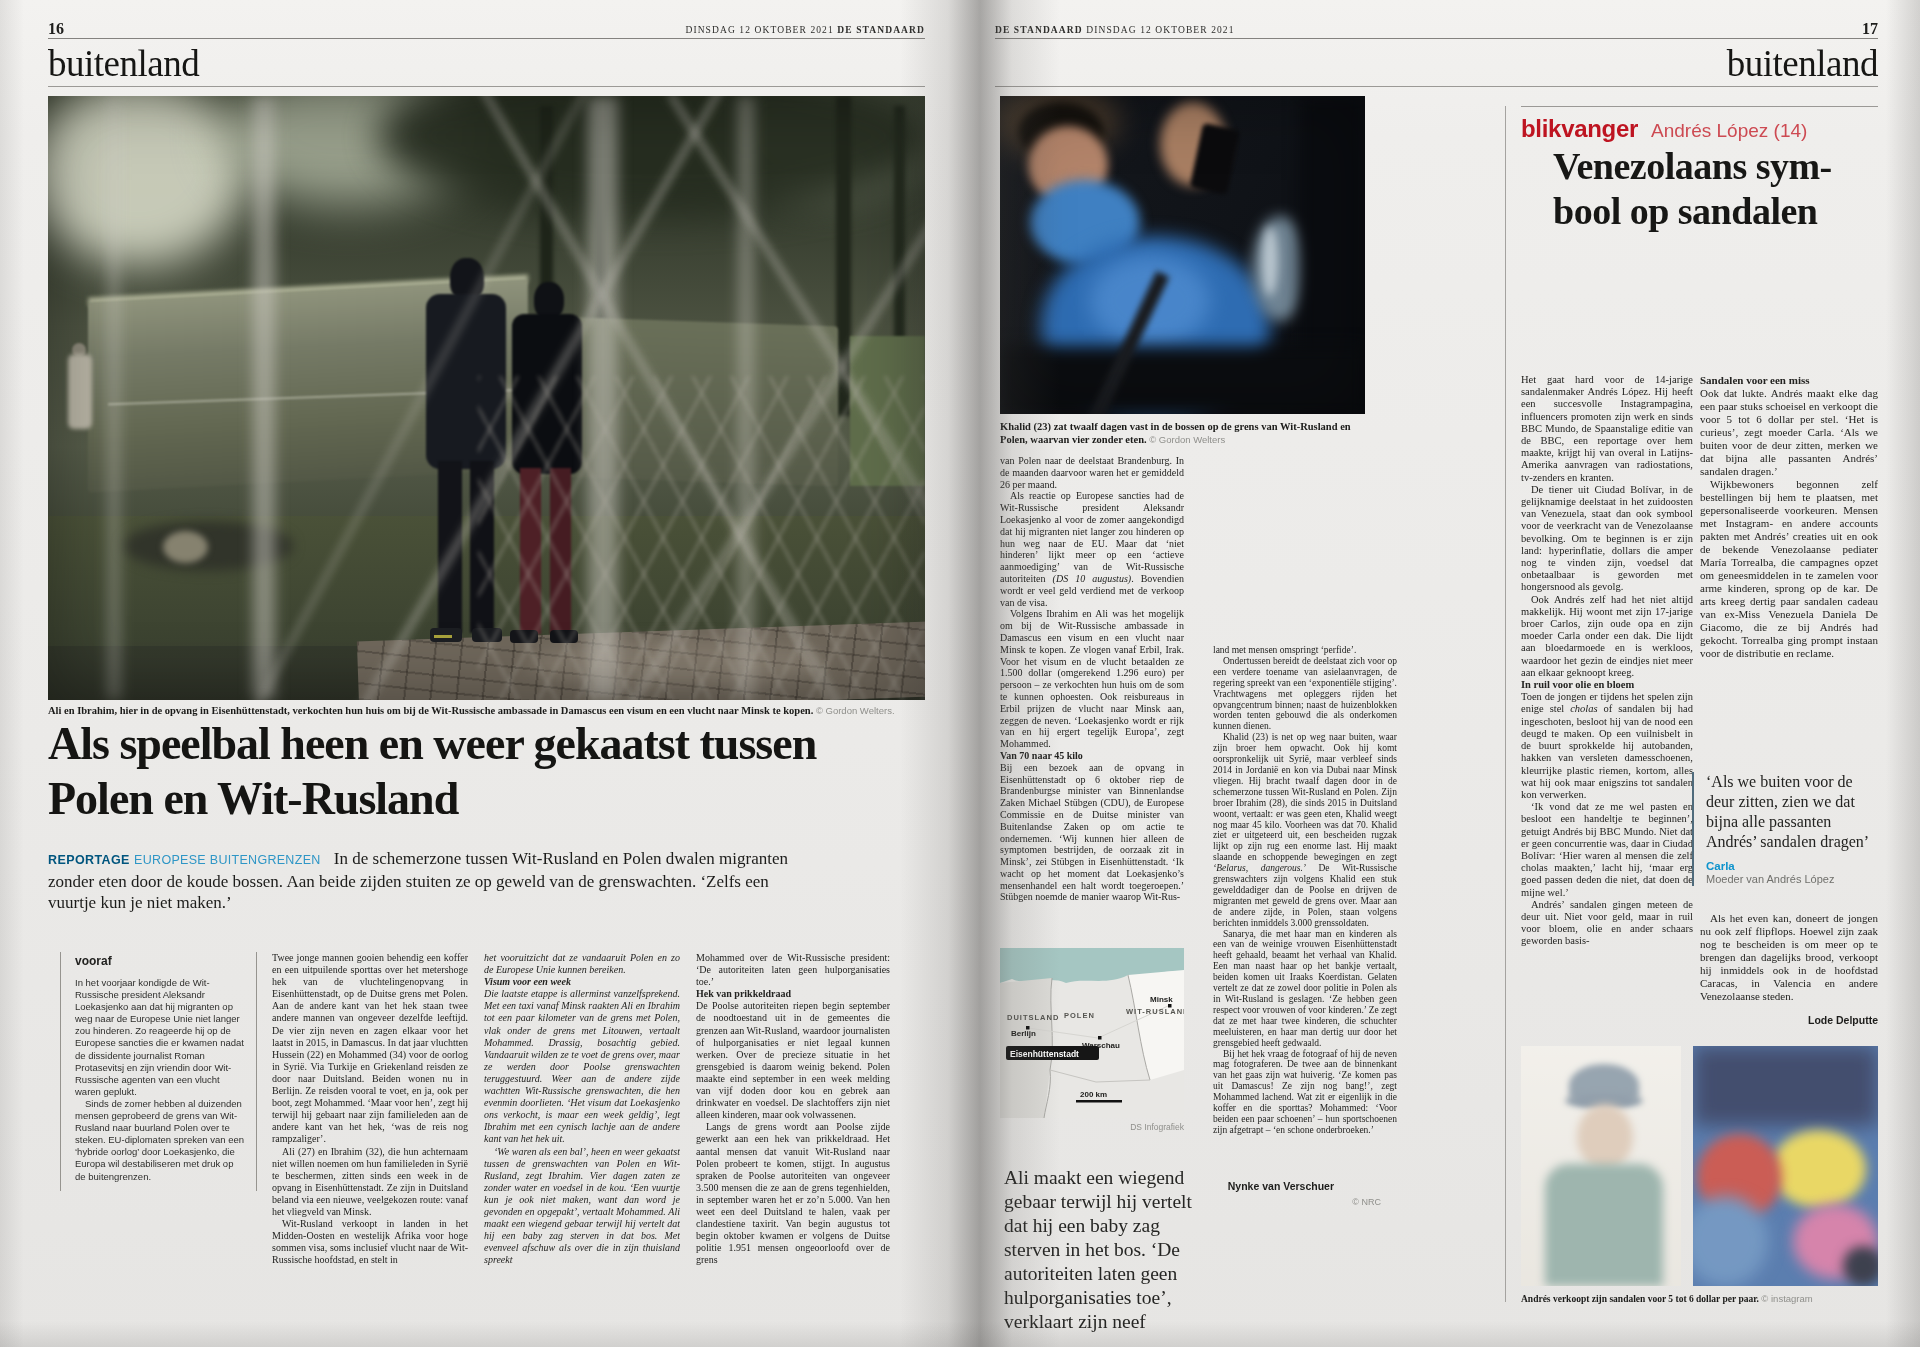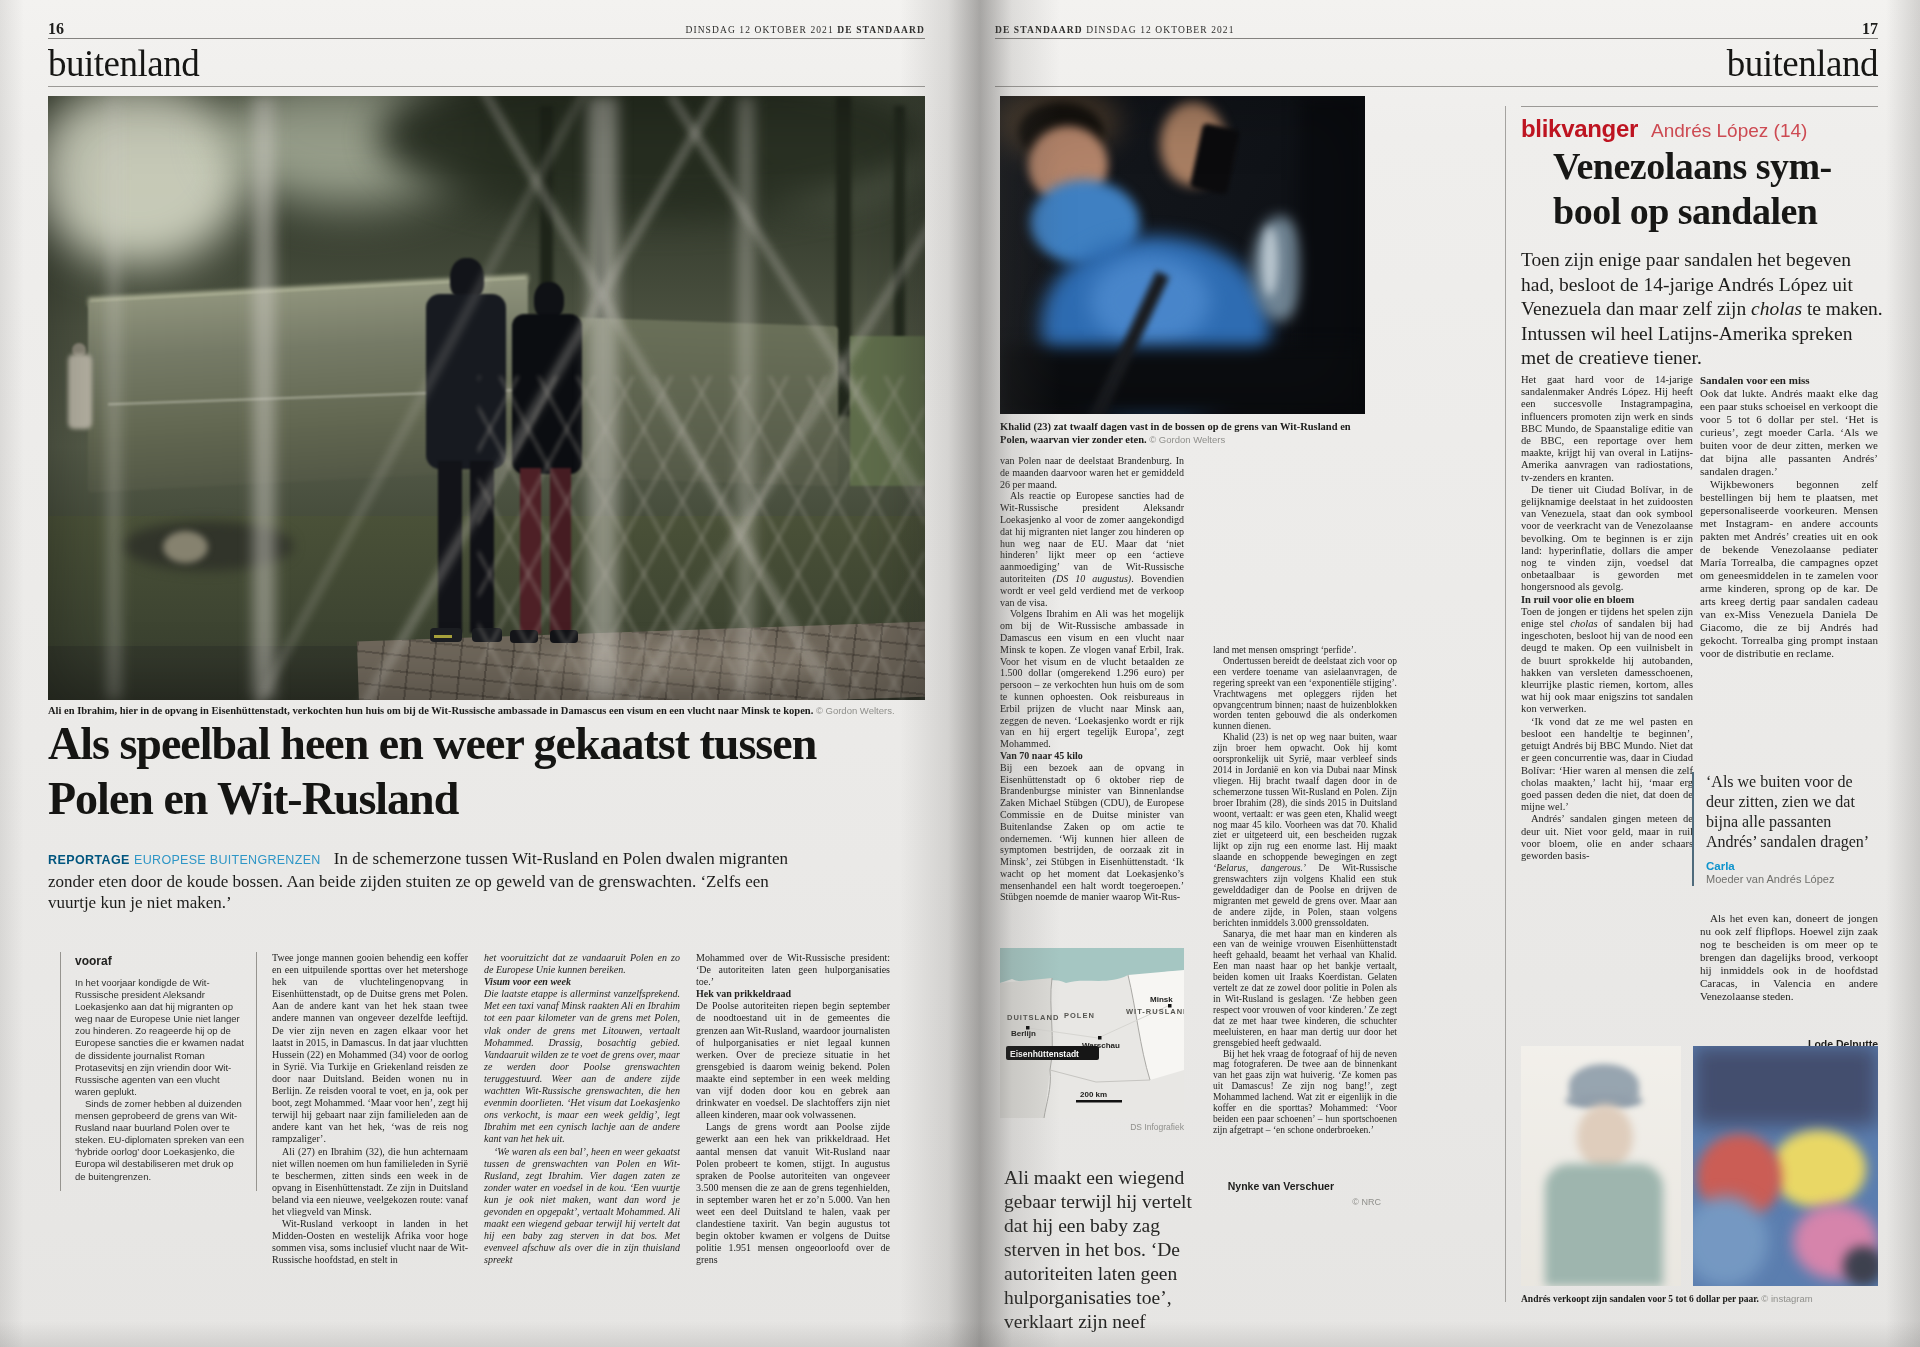--- a/index.html
+++ b/index.html
@@ -246,27 +246,25 @@
   <div class="a vrule" style="left:1505px;top:106px;height:1196px;"></div>
   <div class="a rule2" style="left:1521px;top:106px;width:357px;"></div>
   <div class="a" style="left:1521px;top:116px;width:360px;">
     <span class="bliklabel">blikvanger</span>
     <span class="bliktag">Andrés López (14)</span>
   </div>
   <div class="a headR" style="left:1521px;top:144px;width:366px;">
     <div>Venezolaans sym-</div>
     <div>bool op sandalen</div>
   </div>
-  <div class="a introR" style="left:1521px;top:248px;width:362px;">
-    <span>Toen zijn enige paar sandalen het begeven had, besloot de 14-jarige Andrés López uit Venezuela dan maar zelf zijn </span><i>cholas</i><span> te maken. Intussen wil heel Latijns-Amerika spreken met de creatieve tiener.</span>
-  </div>
 
   <div class="a bcA" style="left:1521px;top:374px;width:172px;height:664px;">
     <p>Het gaat hard voor de 14-jarige sandalenmaker Andrés López. Hij heeft een succesvolle Instagrampagina, influencers promoten zijn werk en sinds BBC Mundo, de Spaanstalige editie van de BBC, een reportage over hem maakte, krijgt hij van overal in Latijns-Amerika aanvragen van radiostations, tv-zenders en kranten.</p>
     <p class="ind">De tiener uit Ciudad Bolívar, in de gelijknamige deelstaat in het zuidoosten van Venezuela, staat dan ook symbool voor de veerkracht van de Venezolaanse bevolking. Om te beginnen is er zijn land: hyperinflatie, dollars die amper nog te vinden zijn, voedsel dat onbetaalbaar is geworden met hongersnood als gevolg.</p>
+    <p class="ind">Ook Andrés zelf had het niet altijd makkelijk. Hij woont met zijn 17-jarige broer Carlos, zijn oude opa en zijn moeder Carla onder een dak. Die lijdt aan bloedarmoede en is werkloos, waardoor het gezin de eindjes niet meer aan elkaar geknoopt kreeg.</p>
     <p class="sh">In ruil voor olie en bloem</p>
     <p><span>Toen de jongen er tijdens het spelen zijn enige stel </span><i>cholas</i><span> of sandalen bij had ingeschoten, besloot hij van de nood een deugd te maken. Op een vuilnisbelt in de buurt sprokkelde hij autobanden, hakken van versleten damesschoenen, kleurrijke plastic riemen, kortom, alles wat hij ook maar enigszins tot sandalen kon verwerken.</span></p>
     <p class="ind">‘Ik vond dat ze me wel pasten en besloot een handeltje te beginnen’, getuigt Andrés bij BBC Mundo. Niet dat er geen concurrentie was, daar in Ciudad Bolívar: ‘Hier waren al mensen die zelf cholas maakten,’ lacht hij, ‘maar erg goed passen deden die niet, dat doen de mijne wel.’</p>
     <p class="ind">Andrés’ sandalen gingen meteen de deur uit. Niet voor geld, maar in ruil voor bloem, olie en ander schaars geworden basis-</p>
   </div>
 
   <div class="a bcB" style="left:1700px;top:374px;width:178px;height:392px;">
     <p class="sh">Sandalen voor een miss</p>
     <p>Ook dat lukte. Andrés maakt elke dag een paar stuks schoeisel en verkoopt die voor 5 tot 6 dollar per stel. ‘Het is curieus’, zegt moeder Carla. ‘Als we buiten voor de deur zitten, merken we dat bijna alle passanten Andrés’ sandalen dragen.’</p>
     <p class="ind">Wijkbewoners begonnen zelf bestellingen bij hem te plaatsen, met gepersonaliseerde voorkeuren. Mensen met Instagram- en andere accounts pakten met Andrés’ creaties uit en ook de bekende Venezolaanse pediater María Torrealba, die campagnes opzet om geneesmiddelen in te zamelen voor arme kinderen, sprong op de kar. De arts kreeg dertig paar sandalen cadeau van ex-Miss Venezuela Daniela De Giacomo, die ze bij Andrés had gekocht. Torrealba ging prompt instaan voor de distributie en reclame.</p>
@@ -274,21 +272,21 @@
 
   <div class="a bcB" style="left:1700px;top:912px;width:178px;height:100px;">
     <p class="ind">Als het even kan, doneert de jongen nu ook zelf flipflops. Hoewel zijn zaak nog te bescheiden is om meer op te brengen dan dagelijks brood, verkoopt hij inmiddels ook in de hoofdstad Caracas, in Valencia en andere Venezolaanse steden.</p>
   </div>
 
   <div class="a q1" style="left:1692px;top:772px;width:176px;">
     <div class="qt3">‘Als we buiten voor de deur zitten, zien we dat bijna alle passanten Andrés’ sandalen dragen’</div>
     <div class="qname">Carla</div>
     <div class="qrole">Moeder van Andrés López</div>
   </div>
-  <div class="a byline" style="left:1700px;top:1014px;width:178px;margin-top:24px;">Lode Delputte</div>
+  <div class="a byline" style="left:1700px;top:1014px;width:178px;">Lode Delputte</div>
 
   <div class="a ph" style="left:1521px;top:1046px;width:160px;height:240px;background:linear-gradient(180deg,#eceae4,#dcd8d0);">
     <div class="blob" style="left:48px;top:18px;width:70px;height:42px;background:#3f5a73;border-radius:50% 50% 30% 30%;filter:blur(3px);"></div>
     <div class="blob" style="left:44px;top:48px;width:78px;height:14px;background:#35506a;filter:blur(3px);"></div>
     <div class="blob" style="left:56px;top:58px;width:56px;height:66px;background:#c7a78b;filter:blur(4px);"></div>
     <div class="a" style="left:24px;top:118px;width:118px;height:122px;background:#4b7a70;border-radius:24px 24px 0 0;filter:blur(5px);"></div>
     <div class="a" style="left:0;top:0;width:160px;height:240px;background:rgba(248,247,243,.48);"></div>
   </div>
   <div class="a ph" style="left:1693px;top:1046px;width:185px;height:240px;background:#3f68a2;">
     <div class="a" style="left:0;top:0;width:185px;height:80px;background:#232f55;filter:blur(10px);"></div>

